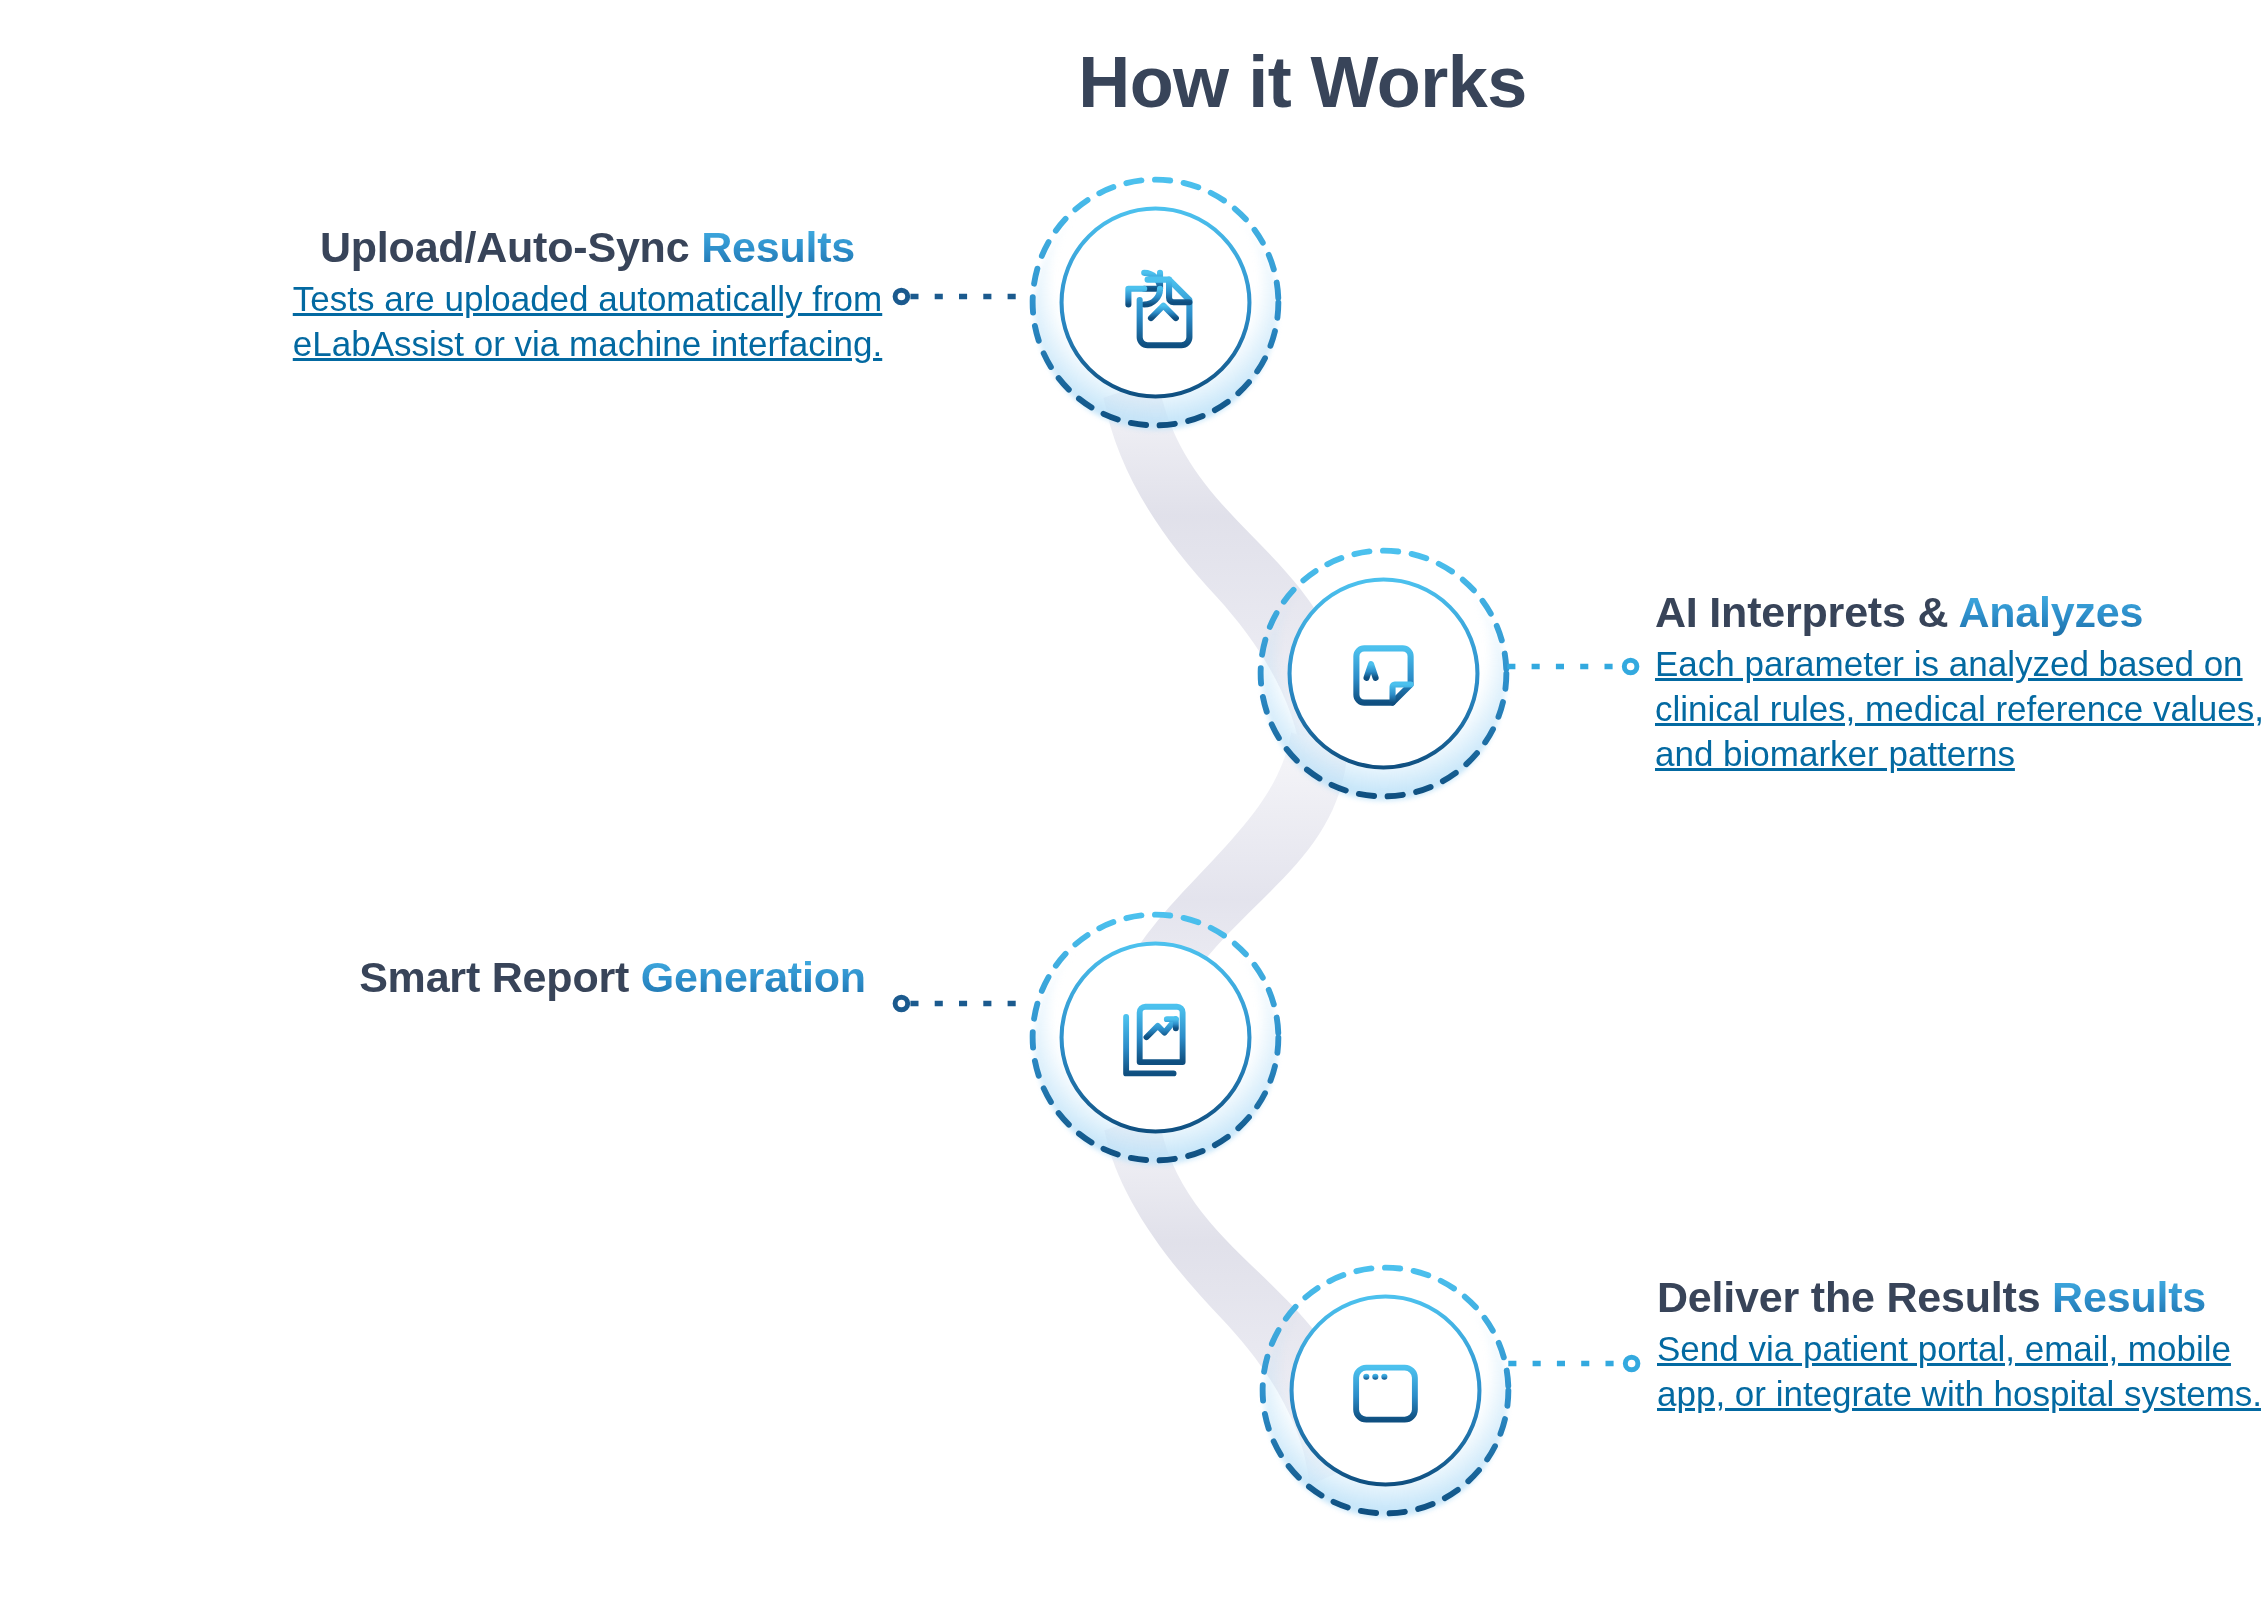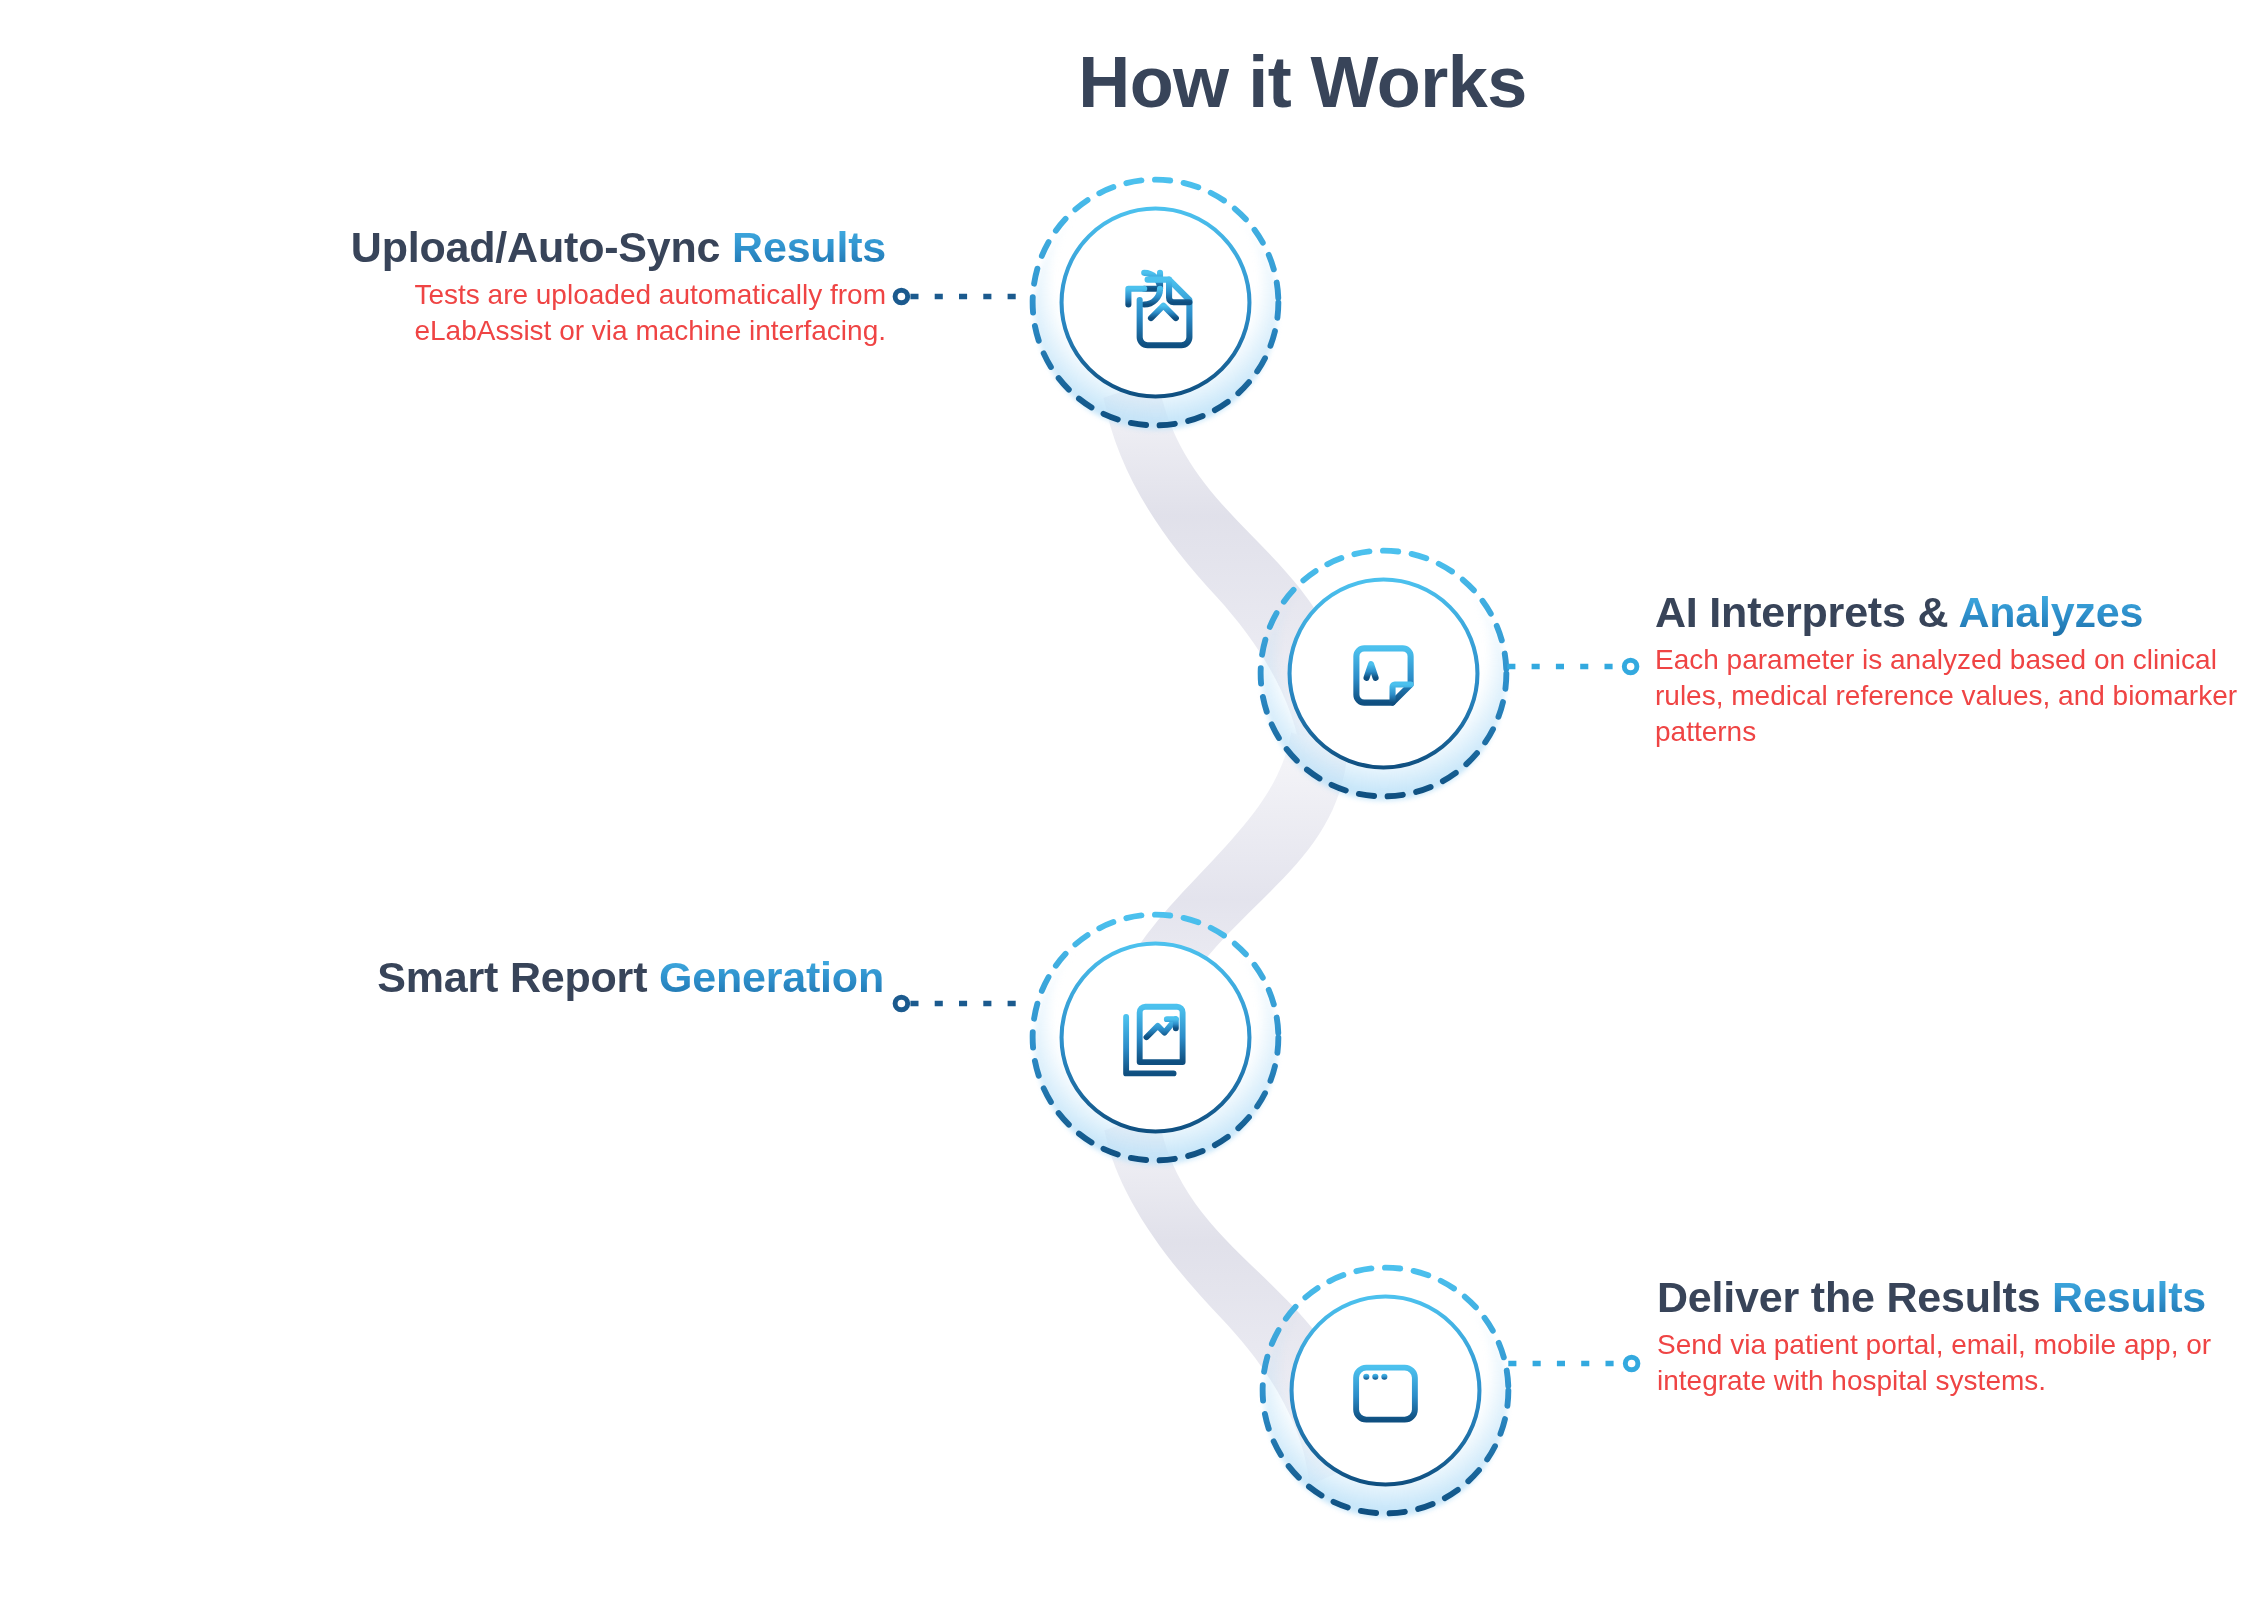--- a/index.html
+++ b/index.html
@@ -38,25 +38,26 @@
   .block{position:absolute;}
   .block h3{
     margin:0 0 6.3px 0;font-size:43px;font-weight:700;line-height:1.12;
     color:#384459;letter-spacing:-0.2px;white-space:nowrap;
   }
   .block h3 .accent{
     background:linear-gradient(180deg,#45B3E6 0%,#2E8FCB 55%,#1C6FA8 100%);
     -webkit-background-clip:text;background-clip:text;color:transparent;
   }
   .block p{
-    margin:0;font-size:28px;font-weight:400;line-height:1.28;
-    color:#ef4444;
+    margin:0;font-size:35px;font-weight:400;line-height:1.28;
+    color:#0369a1;
+    text-decoration:underline;
   }
   .block.right{text-align:left;}
-  .block.left{text-align:right;}
+  .block.left{text-align:center;}
 </style>
 </head>
 <body>
 
 <div class="stage">
 
   <div class="page-title">How it Works</div>
 
   <svg class="ribbon" viewBox="0 0 5760 3592" preserveAspectRatio="none">
     <defs>

